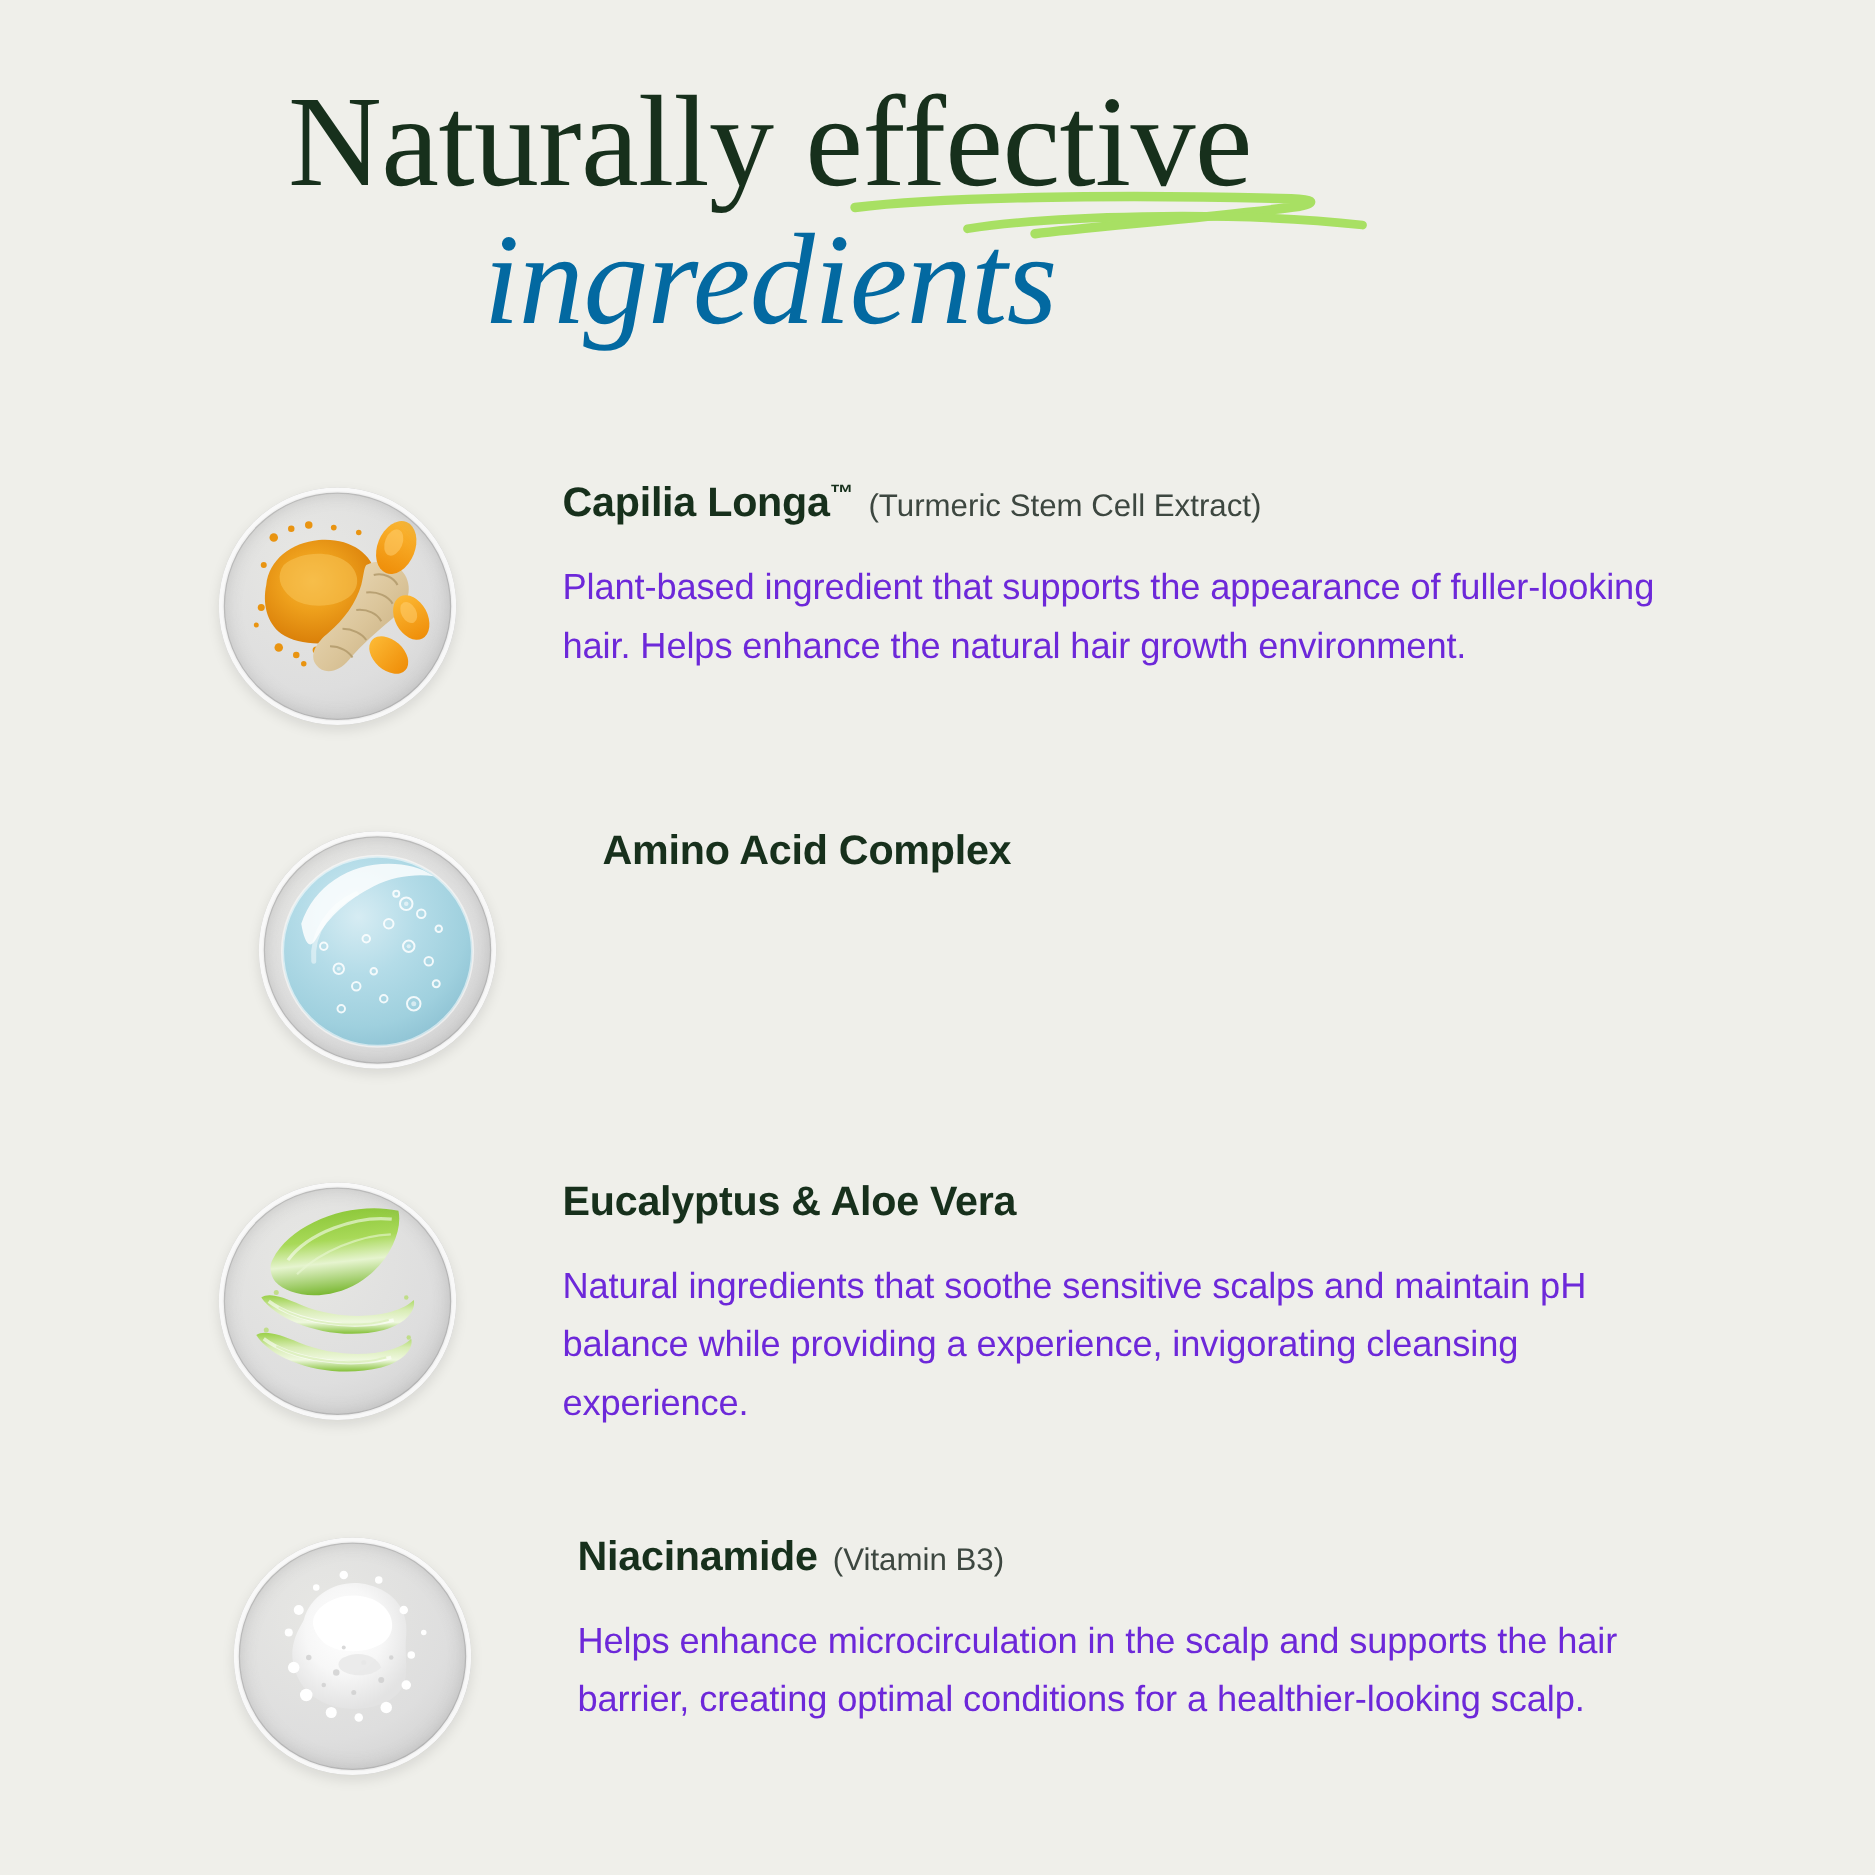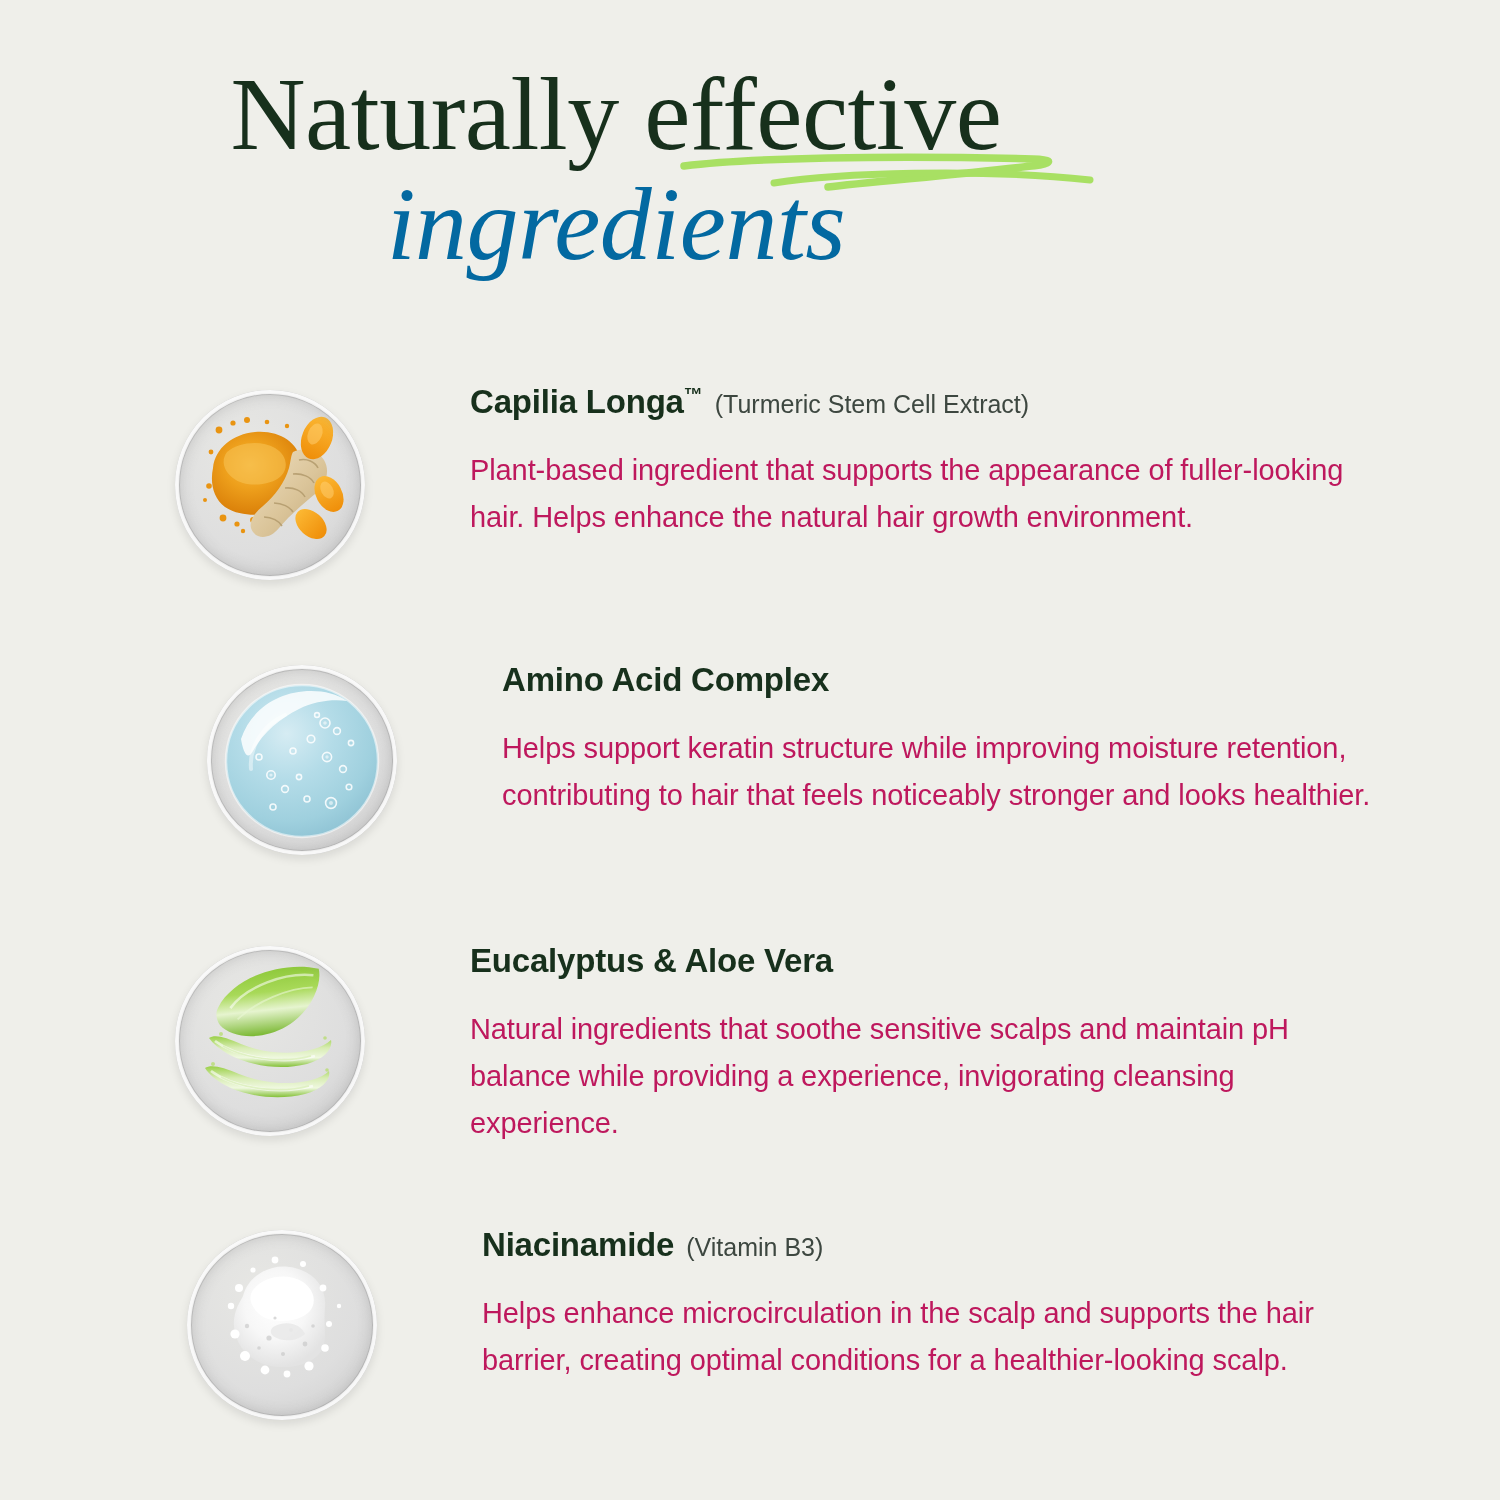--- a/index.html
+++ b/index.html
@@ -23,21 +23,21 @@
   .hero-line2 {
     display:block; margin-top:6px;
     font-family:"Liberation Serif", serif;
     font-size:104px; line-height:1.0; font-weight:400; font-style:italic;
     color:#0369a1; letter-spacing:-0.5px;
   }
   .squiggle { position:absolute; left:452px; top:84px; width:430px; height:52px; pointer-events:none; }
 
   
   .items { position:absolute; left:0; top:375px; width:1500px; }
-  .item { position:relative; display:flex; align-items:flex-start;gap:20px; }
+  .item { position:relative; display:flex; align-items:flex-start; }
   .item.i0 { height:278px; }
   .item.i1 { height:281px;margin-left:32px; }
   .item.i2 { height:284px; }
   .item.i3 { height:240px;padding-left:12px; }
 
   .dish-wrap { width:190px; height:190px; margin-left:175px; flex:0 0 190px; position:relative; }
   .dish-wrap.o0 { margin-top:15px; }
   .dish-wrap.o1 { margin-top:12px; }
   .dish-wrap.o2 { margin-top:12px; }
   .dish-wrap.o3 { margin-top:12px; }
@@ -63,21 +63,21 @@
   .text { margin-left:85px; padding-top:8px; max-width:880px; }
   .ing-title {
     font-size:33px; font-weight:700; color:#17301c; letter-spacing:-0.2px;
     line-height:1.15; margin-bottom:26px; white-space:nowrap;
   }
   .ing-title .tm { font-size:19px; vertical-align:super; font-weight:700; letter-spacing:0; }
   .ing-title .paren {
     font-size:25px; font-weight:400; color:#3d4740; margin-left:12px; letter-spacing:0;
   }
   .ing-desc {
-    font-size:29px; line-height:1.62; color:#be185d; font-weight:400;
+    font-size:29px; line-height:1.62; color:#6d28d9; font-weight:400;
     letter-spacing:-0.1px; max-width:880px;
   }
 </style>
 </head>
 <body>
 
 <div class="page">
 
   <div class="hero">
     <span class="hero-line1">
@@ -204,21 +204,20 @@
               <circle cx="124" cy="138" r="2"></circle>
                 <circle cx="64" cy="110" r="1.6"></circle>
             </g>
           </svg>
         </div>
       </div>
       <div class="text">
         <div class="ing-title">
           <span>Amino Acid Complex</span><span class="tm"></span><span class="paren"></span>
         </div>
-        <div class="ing-desc">Helps support keratin structure while improving moisture retention, contributing to hair that feels noticeably stronger and looks healthier.</div>
       </div>
     </div>
 
     <div class="item i2">
       <div class="dish-wrap o2">
         <div class="dish">
           <svg class="dish-svg" viewBox="0 0 190 190">
             <defs>
               <linearGradient id="al" x1="0" y1="0" x2="0" y2="1">
                 <stop offset="0%" stop-color="#8fc93c"></stop>

